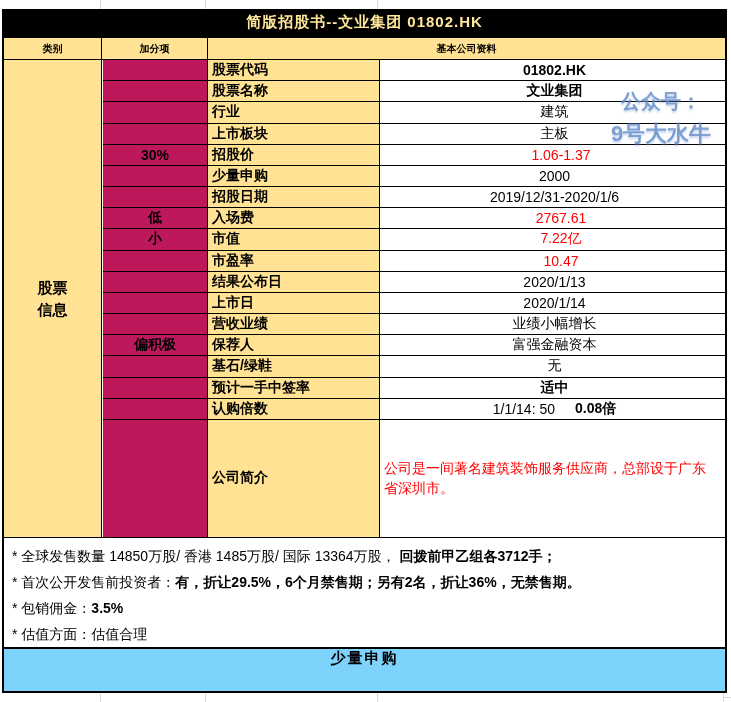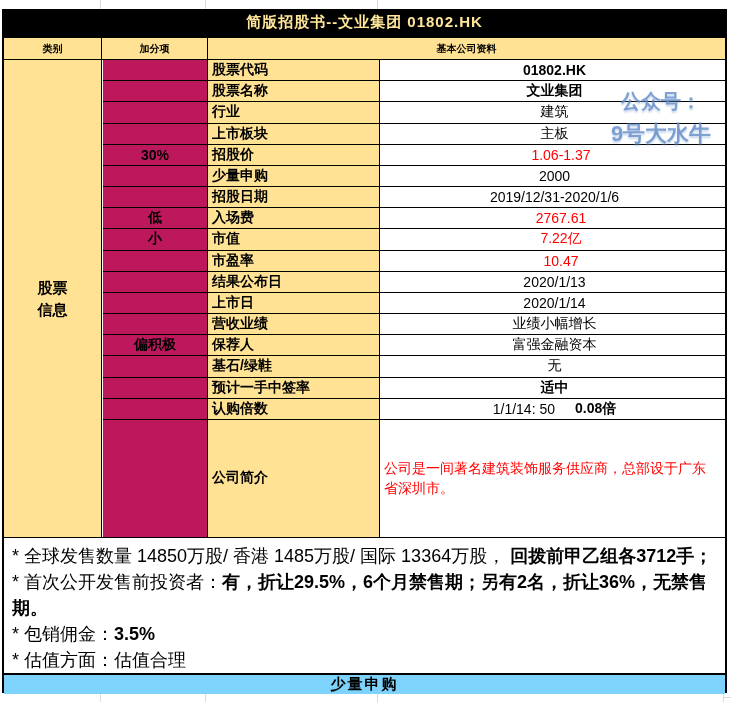--- a/index.html
+++ b/index.html
@@ -58,21 +58,21 @@
     font-size:14px;
     justify-content:center;
   }
   .cell-value.red { color:#FF0000;margin-left:13px; }
   .cell-value.bold { font-weight:bold; }
   .value-suffix { font-weight:bold; margin-left:20px; }
   .cell-value.profile { color:#FF0000; line-height:20px; padding-right:10px; }
 
   .notes {
     flex:0 0 104px; border-bottom:2px solid #000; background:#fff;
-    padding:5px 8px 0 8px; font-size:18px; line-height:26px;
+    padding:5px 8px 0 8px; font-size:14px; line-height:26px;
   }
   .note-bold { font-weight:bold; }
 
   .rec {
     flex:1; background:#7dd3fc; display:flex; align-items:flex-start; justify-content:center;
     font-weight:bold; font-size:15px; letter-spacing:2px;
   }
 
   .watermark {
     position:absolute; left:599px; top:85px; width:124px; text-align:center;

